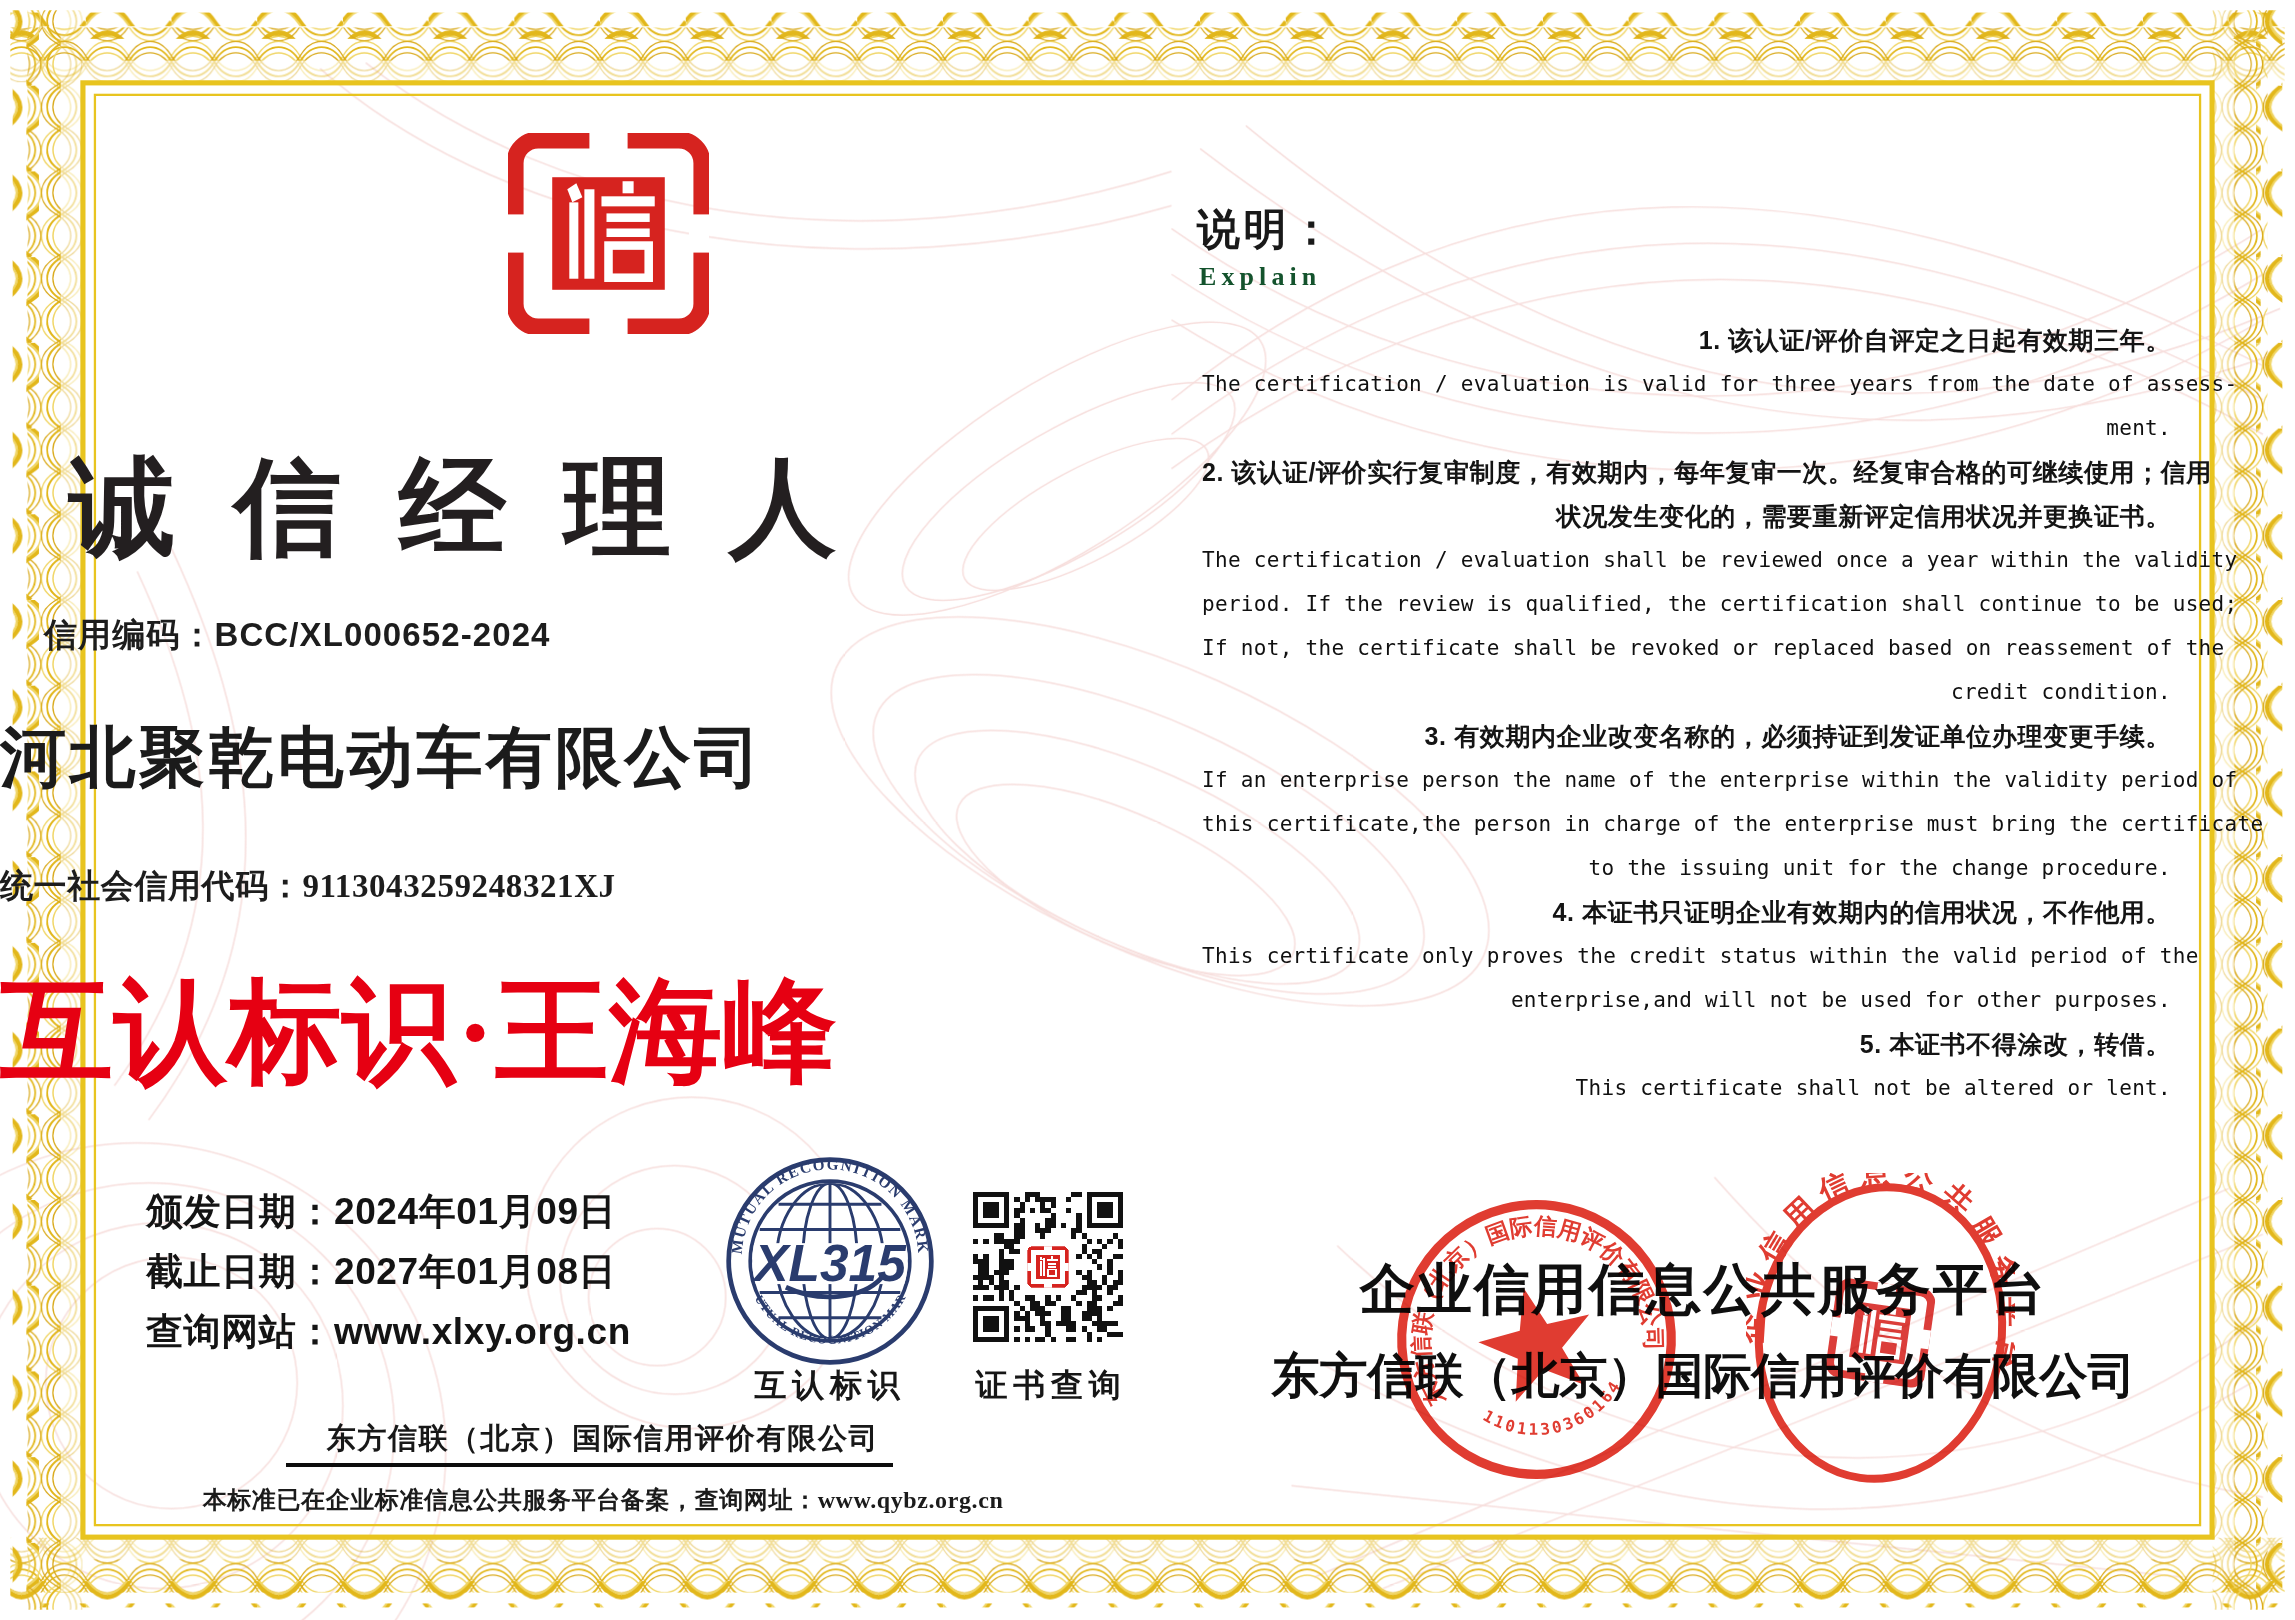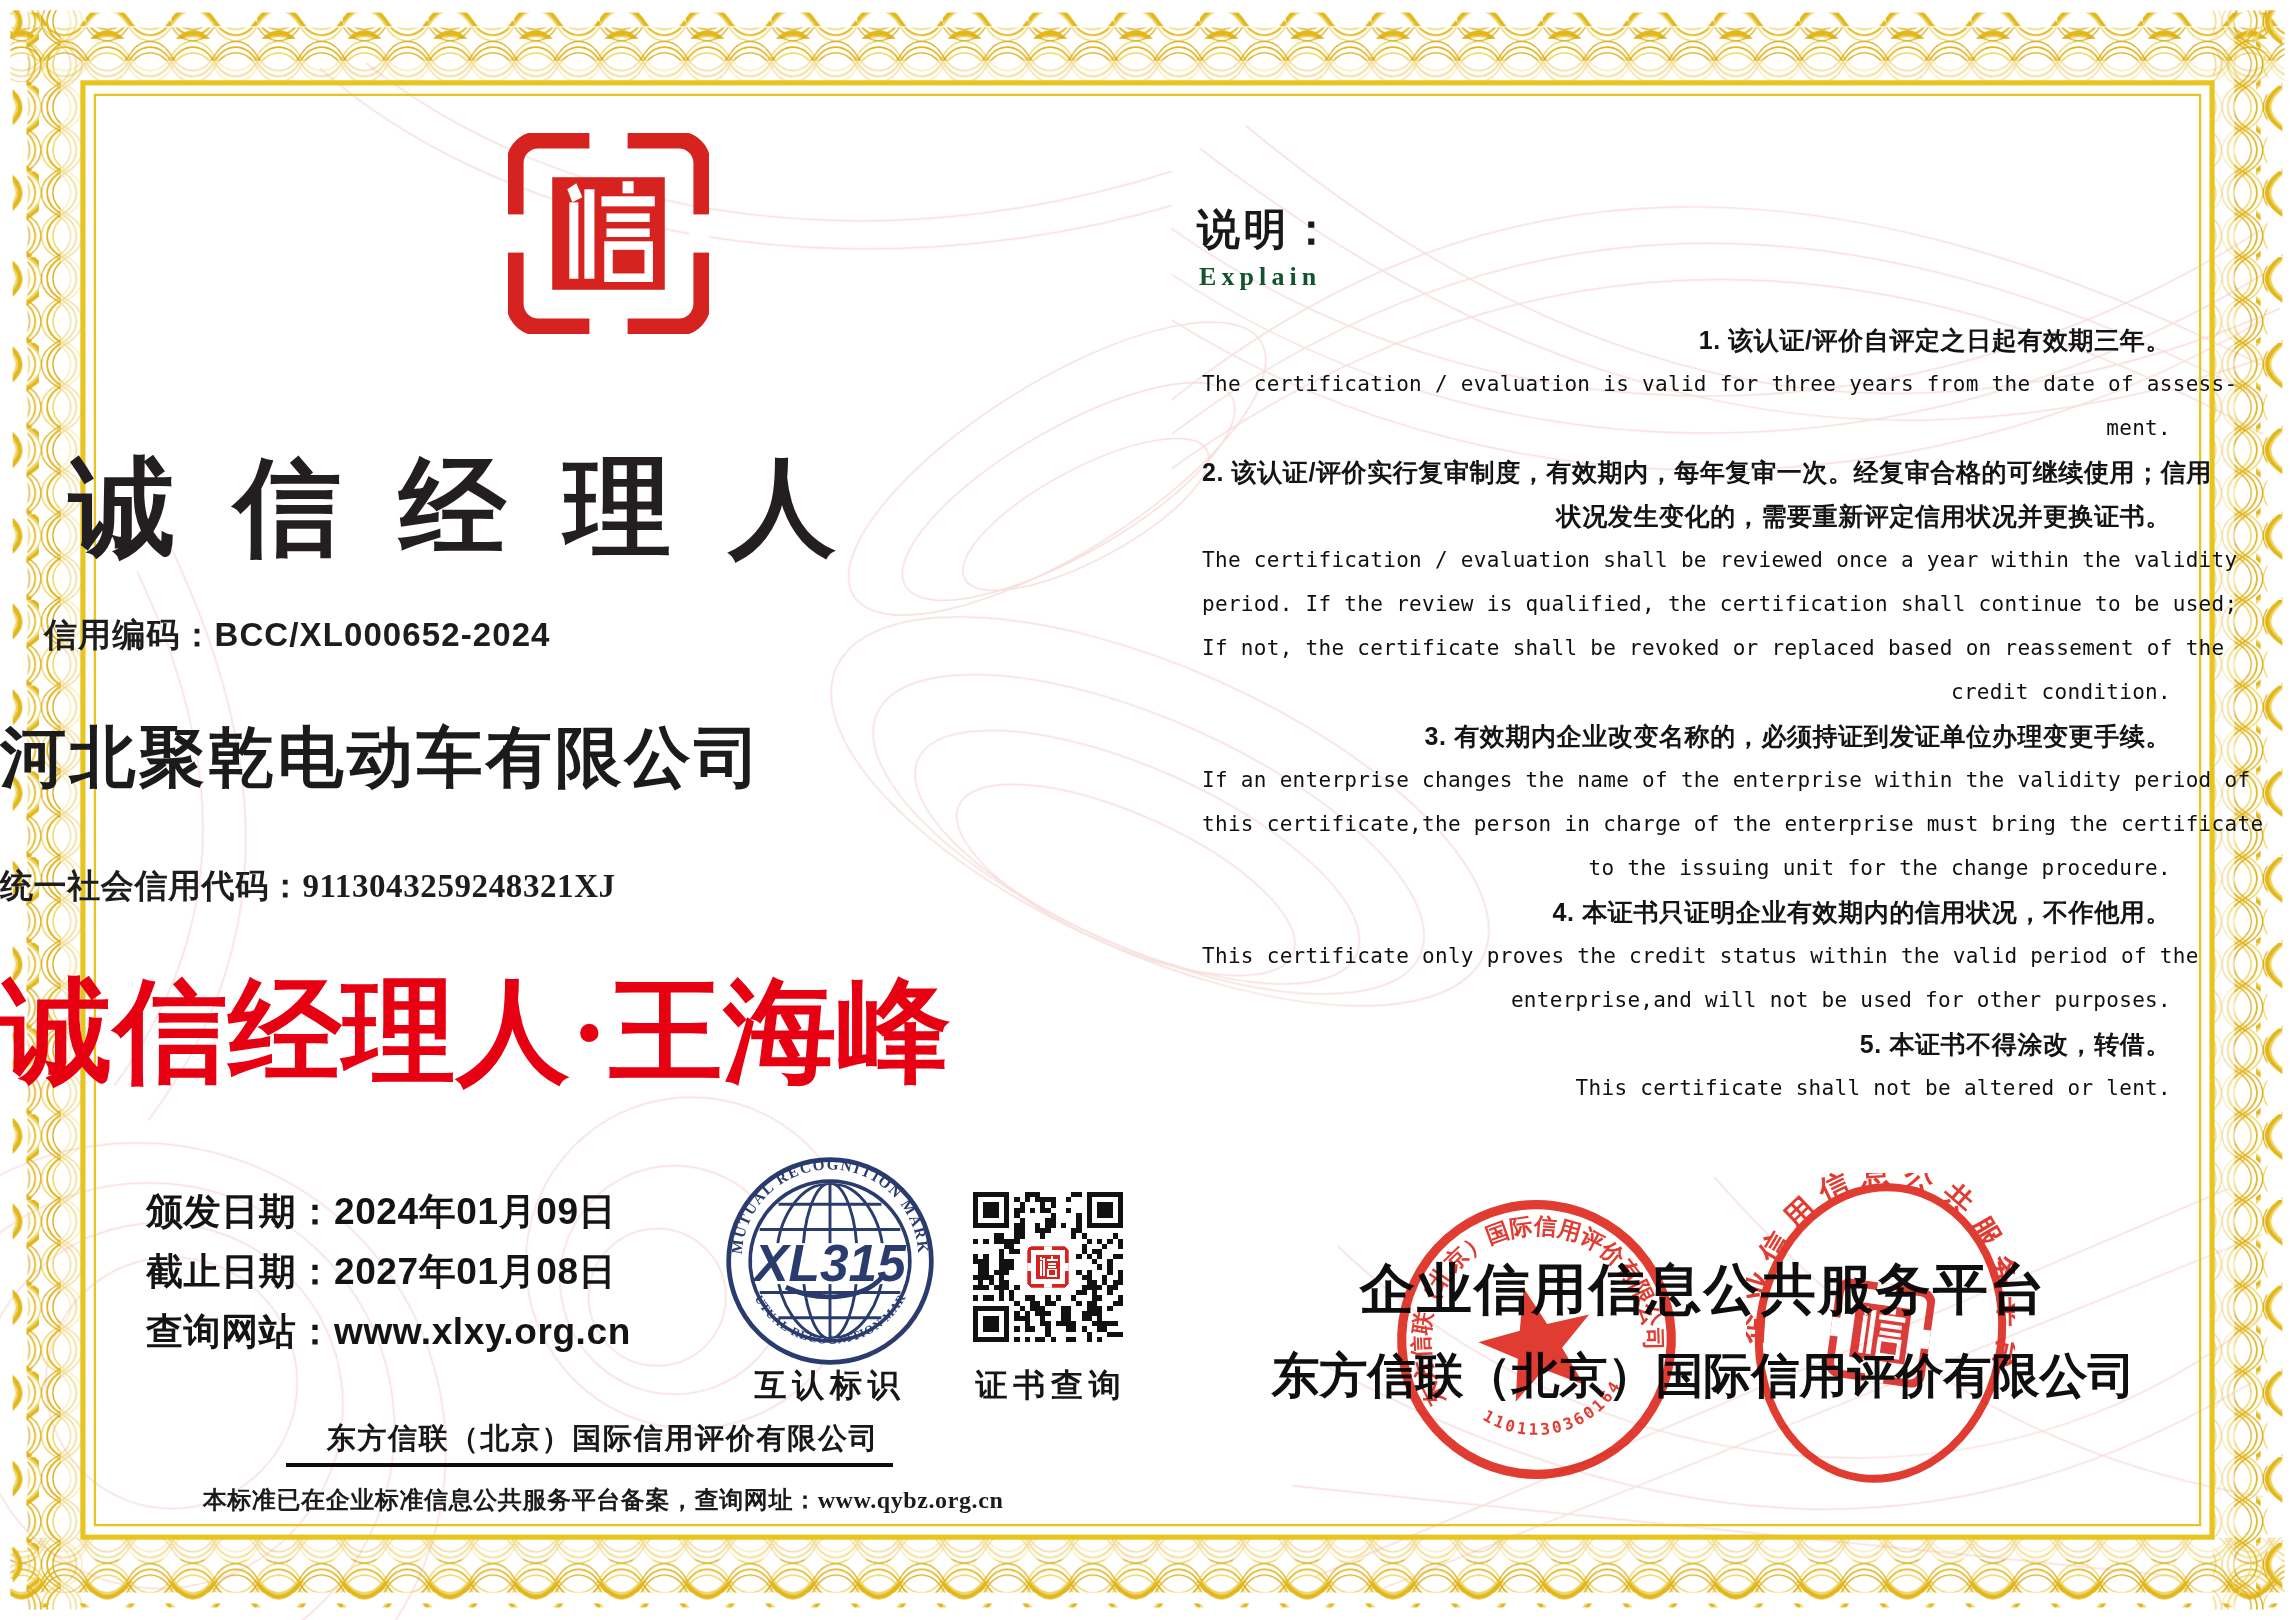--- a/index.html
+++ b/index.html
@@ -184,21 +184,21 @@
   </div>
 
   <div class="cert-title">诚信经理人</div>
 
   <div class="credit-code">信用编码：BCC/XL000652-2024</div>
 
   <div class="company">河北聚乾电动车有限公司</div>
 
   <div class="uscc">统一社会信用代码：9113043259248321XJ</div>
 
-  <div class="honoree">诚信经理人·王海峰</div>
+  <div class="honoree">互认标识·王海峰</div>
 
   <div class="dates">
     <div><span>颁发日期：</span><span>2024年01月09日</span></div>
     <div><span>截止日期：</span><span>2027年01月08日</span></div>
     <div><span>查询网站：</span><span>www.xlxy.org.cn</span></div>
   </div>
 
   <svg class="abs" style="left:725px;top:1156px" width="210" height="210" viewBox="0 0 400 400">
     <defs>
       <path id="mrTop" d="M 40 245 A 168 168 0 1 1 360 245" fill="none"></path>
@@ -490,21 +490,21 @@
       <div class="term-zh">1. 该认证/评价自评定之日起有效期三年。</div>
       <div class="term-en">The certification / evaluation is valid for three years from the date of assess-</div>
       <div class="term-en">ment.</div>
       <div class="term-zh">2. 该认证/评价实行复审制度，有效期内，每年复审一次。经复审合格的可继续使用；信用</div>
       <div class="term-zh">状况发生变化的，需要重新评定信用状况并更换证书。</div>
       <div class="term-en">The certification / evaluation shall be reviewed once a year within the validity</div>
       <div class="term-en">period. If the review is qualified,  the certification shall continue to be used;</div>
       <div class="term-en">If not, the certificate shall be revoked or replaced based on reassement of the</div>
       <div class="term-en">credit condition.</div>
       <div class="term-zh">3. 有效期内企业改变名称的，必须持证到发证单位办理变更手续。</div>
-      <div class="term-en">If an enterprise changes the name of the enterprise within the validity period of</div>
+      <div class="term-en">If an enterprise person the name of the enterprise within the validity period of</div>
       <div class="term-en">this certificate,the person in charge of the enterprise must bring the certificate</div>
       <div class="term-en">to the issuing unit for the change procedure.</div>
       <div class="term-zh">4. 本证书只证明企业有效期内的信用状况，不作他用。</div>
       <div class="term-en">This certificate only proves the credit status within the valid period of the</div>
       <div class="term-en">enterprise,and will not be used for other purposes.</div>
       <div class="term-zh">5. 本证书不得涂改，转借。</div>
       <div class="term-en">This certificate shall not be altered or lent.</div>
     </div>
 
   <div class="platform-line">企业信用信息公共服务平台</div>

